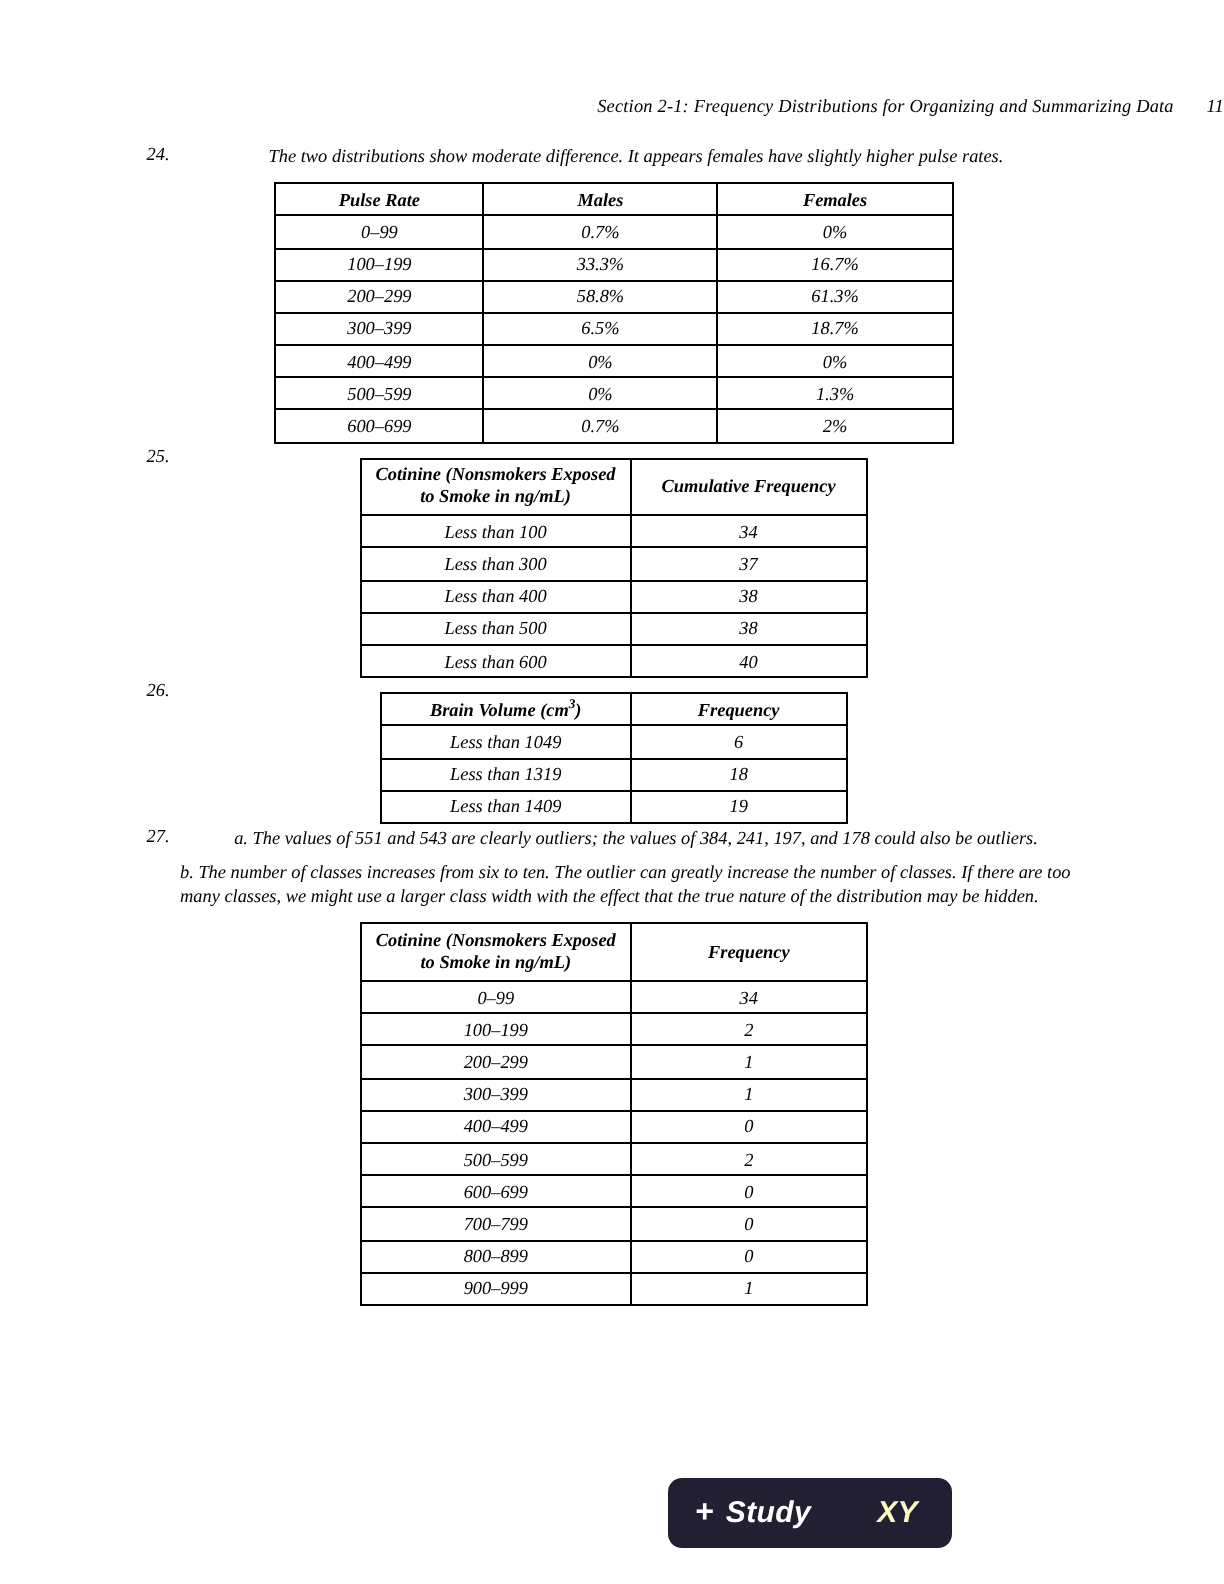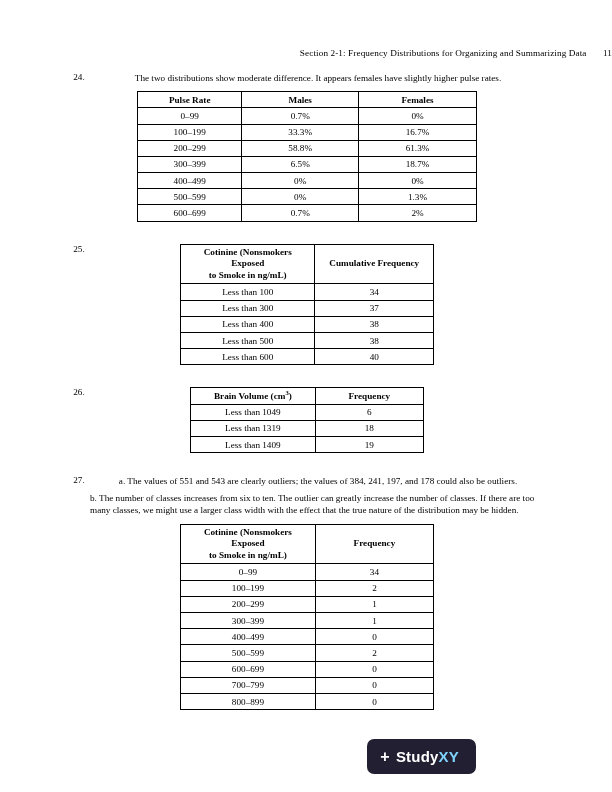--- a/index.html
+++ b/index.html
@@ -13,20 +13,21 @@
     position: relative;
     font-family: "Liberation Serif", serif;
     color: #000000;
     overflow: hidden;
   }
   .page {
     position: absolute;
     left: 0; top: 0;
     width: 496px;
     height: 792px;
+    font-style: italic;
   }
   .header {
     position: absolute;
     top: 48px;
     left: 0;
     width: 612px;
     text-align: right;
     padding-right: 72px;
     font-size: 9.2px;
     letter-spacing: 0.1px;
@@ -75,21 +76,21 @@
     padding: 2.6px 6px;
     text-align: center;
     vertical-align: middle;
     font-weight: normal;
   }
   table.tbl th {
     font-weight: bold;
   }
   .tbl-wrap {
     margin-top: 7px;
-    margin-bottom: 22px;
+    margin-bottom: 1px;
   }
   .t24 { width: 340px; }
   .t24 th:nth-child(1), .t24 td:nth-child(1) { width: 104px; }
   .t24 th:nth-child(2), .t24 td:nth-child(2) { width: 118px; }
   .t24 th:nth-child(3), .t24 td:nth-child(3) { width: 118px; }
 
   .t25 { width: 254px; }
   .t25 th:nth-child(1), .t25 td:nth-child(1) { width: 136px; }
   .t25 th:nth-child(2), .t25 td:nth-child(2) { width: 118px; }
   .t25 thead th { line-height: 1.22; }
@@ -119,21 +120,22 @@
     align-items: center;
     gap: 6px;
   }
   .logo .plus {
     font-size: 16px;
     font-weight: bold;
     line-height: 1;
     color: #ffffff;
   }
   .logo .xy {
-    color: #7dd3fc;
+    color: #fef9c3;
+    margin-left: 33px;
   }
   sup { font-size: 6.6px; vertical-align: super; line-height: 0; }
   .num-only { height: 0; }
 </style>
 </head>
 <body>
 
 <div class="page">
 
   <div class="header">
@@ -315,20 +317,24 @@
             <td>0</td>
           </tr>
           <tr>
             <td>700–799</td>
             <td>0</td>
           </tr>
           <tr>
             <td>800–899</td>
             <td>0</td>
           </tr>
+          <tr>
+            <td>900–999</td>
+            <td>1</td>
+          </tr>
         </tbody>
       </table>
     </div>
 
   </div>
 
   <div class="logo">
     <span class="plus">+</span>
     <span><span>Study</span><span class="xy">XY</span></span>
   </div>

